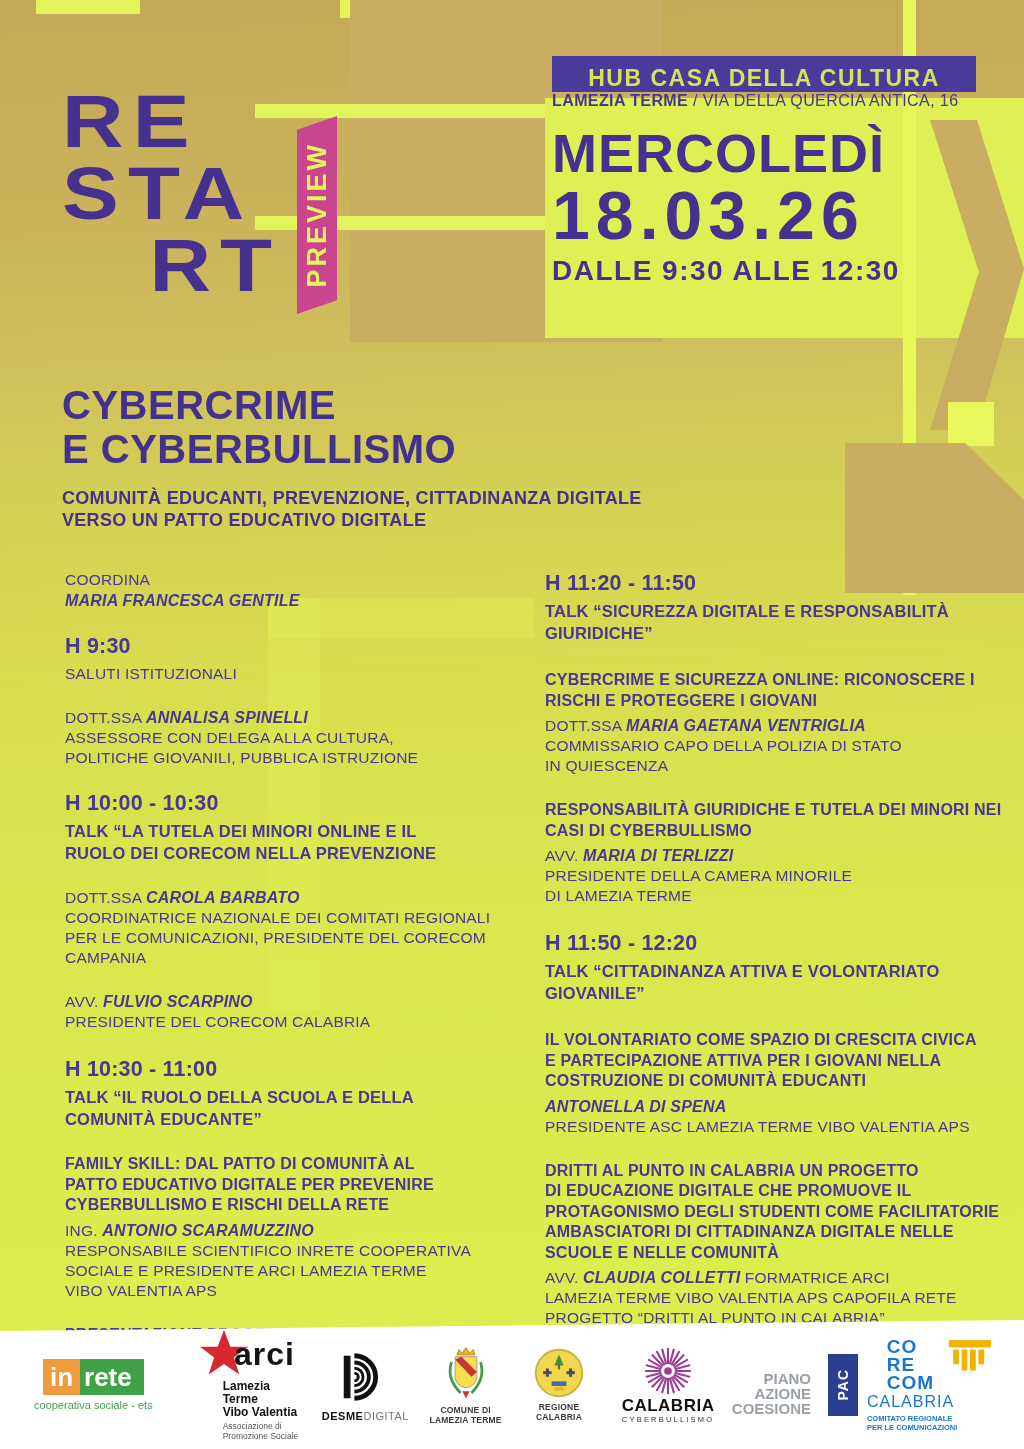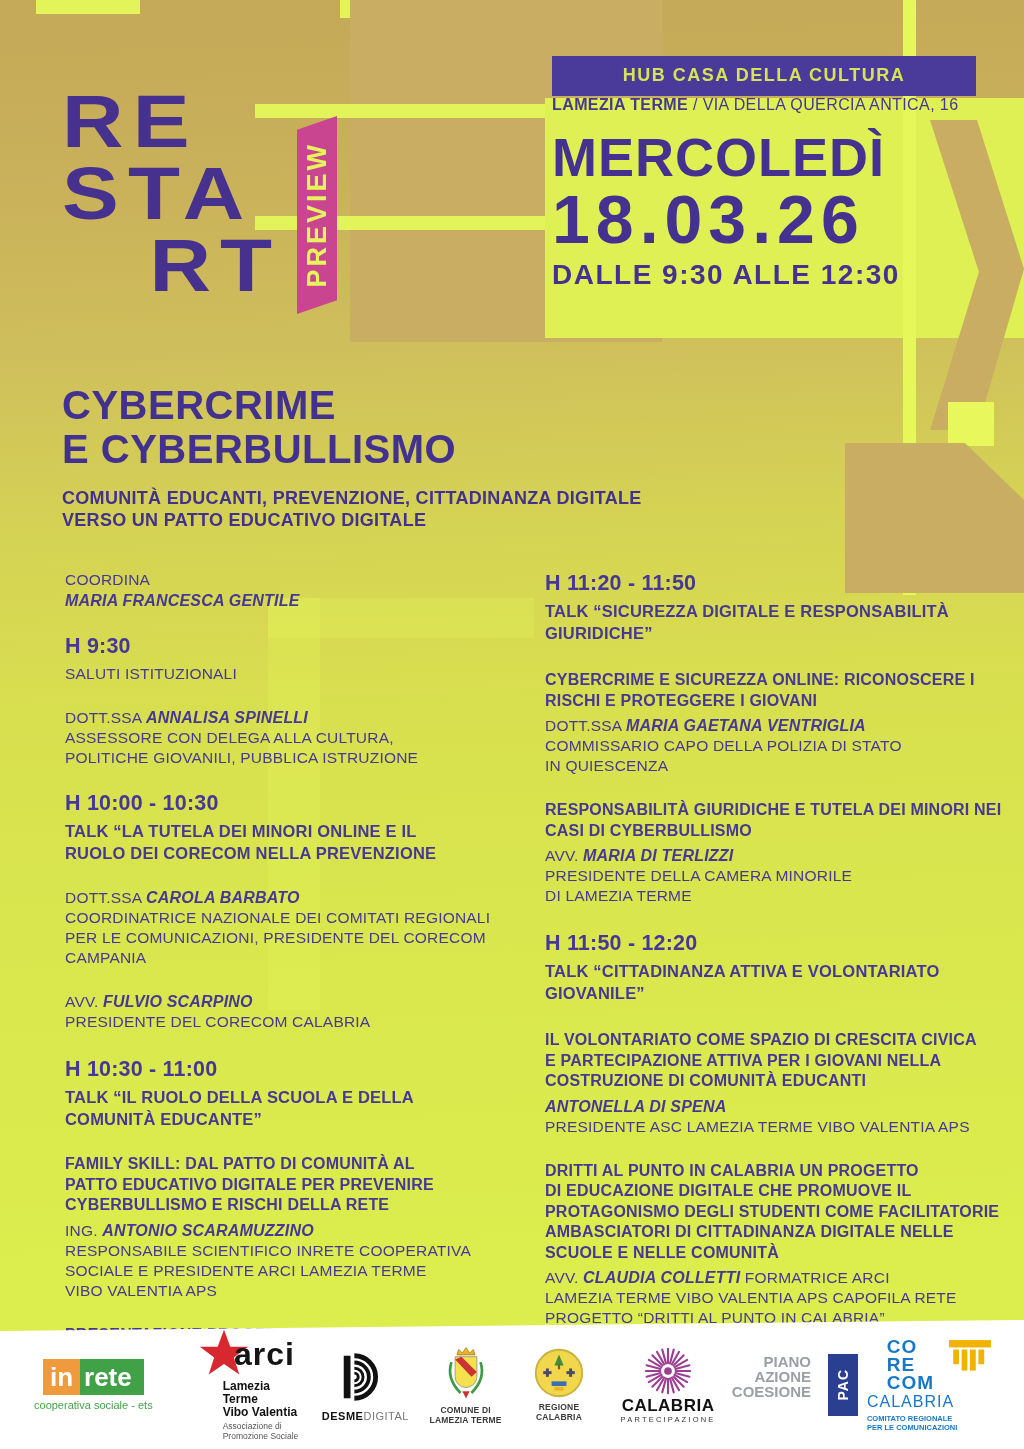--- a/index.html
+++ b/index.html
@@ -26,22 +26,22 @@
   
   .brand{position:absolute;left:62px;top:86px;color:#46318f;font-weight:bold;}
   .brand .row{font-size:74px;line-height:72px;letter-spacing:8px;transform:scaleX(1.15);transform-origin:left;}
   .brand .row3{padding-left:76px;}
   .preview-tag{position:absolute;left:297px;top:116px;width:40px;height:198px;background:#c94590;
     clip-path:polygon(0 7%,100% 0,100% 93%,0 100%);display:flex;align-items:center;justify-content:center;}
   .preview-tag span{writing-mode:vertical-rl;transform:rotate(180deg);color:#e7f35c;
     font-weight:bold;font-size:27px;letter-spacing:3px;}
   
   .header-right{position:absolute;left:552px;top:56px;width:424px;color:#46378f;}
-  .venue-banner{background:#4a3a99;color:#d6e356;font-weight:bold;font-size:18px;
-    letter-spacing:1.5px;text-align:center;padding:9px 0 10px;}
+  .venue-banner{background:#4a3a99;color:#d6e356;font-weight:bold;font-size:23px;
+    letter-spacing:1.5px;text-align:center;padding:9px 0 0;}
   .address{font-size:16px;letter-spacing:.4px;white-space:nowrap;}
   .address .b{font-weight:bold;}
   .day{margin-top:16px;font-weight:bold;font-size:54px;letter-spacing:1px;line-height:1;color:#45318f;}
   .date{font-weight:bold;font-size:68px;letter-spacing:6px;line-height:1.05;color:#45318f;}
   .time-range{margin-top:4px;font-weight:bold;font-size:28px;letter-spacing:1.5px;color:#45318f;}
   
   .title-block{position:absolute;left:62px;top:383px;width:760px;color:#43318f;}
   .title-line{font-weight:bold;font-size:40px;line-height:44px;letter-spacing:.5px;}
   .subtitle{margin-top:16px;font-weight:bold;font-size:18px;line-height:22px;letter-spacing:.3px;}
   
@@ -76,21 +76,21 @@
   .arci-cap{font-size:8.5px;color:#555;line-height:9.5px;align-self:flex-start;margin-left:34px;margin-top:3px;}
   
   .desme-cap{margin-top:4px;font-size:11px;letter-spacing:.5px;color:#777;}
   .desme-cap b{color:#111;}
   
   .crest-cap{margin-top:3px;font-size:8.5px;font-weight:bold;color:#3a3a3a;line-height:10px;text-align:center;letter-spacing:.2px;}
   
   .stra-name{font-weight:bold;font-size:17px;color:#111;line-height:17px;letter-spacing:.5px;}
   .stra-sub{font-size:7.5px;letter-spacing:2.2px;color:#333;margin-top:1px;}
   
-  .pac-row{display:flex;align-items:flex-start;gap:17px;}
+  .pac-row{display:flex;align-items:flex-end;gap:17px;}
   .pac-lines{font-weight:bold;font-size:15px;line-height:15px;color:#9aa0a6;text-align:right;}
   .pac-box{width:30px;height:62px;background:#2b3f90;display:flex;align-items:center;justify-content:center;}
   .pac-box span{writing-mode:vertical-rl;transform:rotate(180deg);color:#fff;font-weight:bold;font-size:14px;letter-spacing:1px;}
   
   .crc{color:#1878c8;}
   .crc-row{display:flex;align-items:flex-start;gap:12px;}
   .crc-stack{font-weight:bold;font-size:19px;line-height:18px;letter-spacing:1px;}
   .crc-region{font-size:16px;letter-spacing:1px;margin-top:1px;}
   .crc-cap{font-size:7.5px;font-weight:bold;line-height:9px;margin-top:3px;}
 </style>
@@ -343,21 +343,21 @@
             <line x1="27" y1="4" x2="27" y2="19" transform="rotate(270 27 27)"></line>
             <line x1="27" y1="4" x2="27" y2="19" transform="rotate(285 27 27)"></line>
             <line x1="27" y1="4" x2="27" y2="19" transform="rotate(300 27 27)"></line>
             <line x1="27" y1="4" x2="27" y2="19" transform="rotate(315 27 27)"></line>
             <line x1="27" y1="4" x2="27" y2="19" transform="rotate(330 27 27)"></line>
             <line x1="27" y1="4" x2="27" y2="19" transform="rotate(345 27 27)"></line>
           </g>
         <circle cx="27" cy="27" r="4" fill="#9c3f92"></circle>
       </svg>
       <div class="stra-name">CALABRIA</div>
-      <div class="stra-sub">PARTECIPAZIONE</div>
+      <div class="stra-sub">CYBERBULLISMO</div>
     </div>
 
     <div class="logo" style="width:120px;">
       <div class="pac-row">
         <div class="pac-lines">
           <div>PIANO</div>
           <div>AZIONE</div>
           <div>COESIONE</div>
         </div>
         <div class="pac-box">

